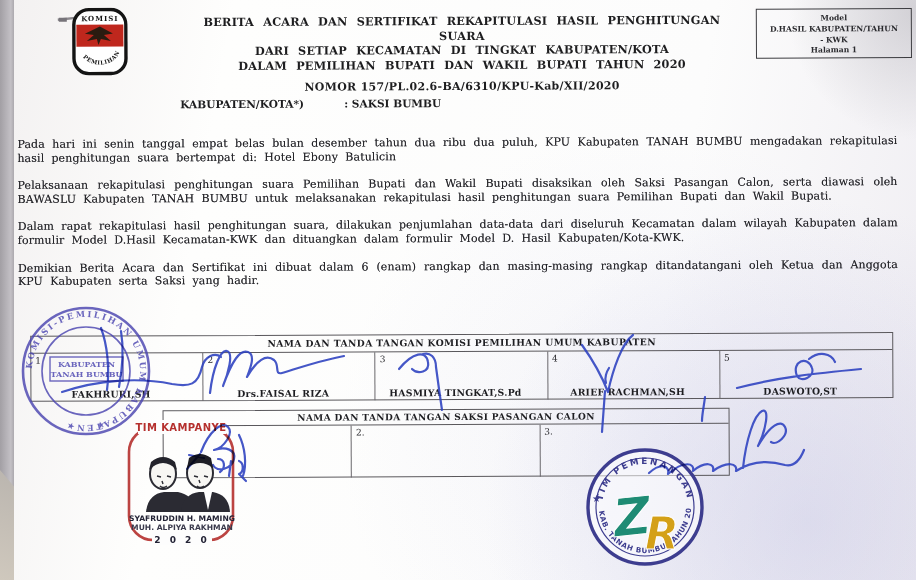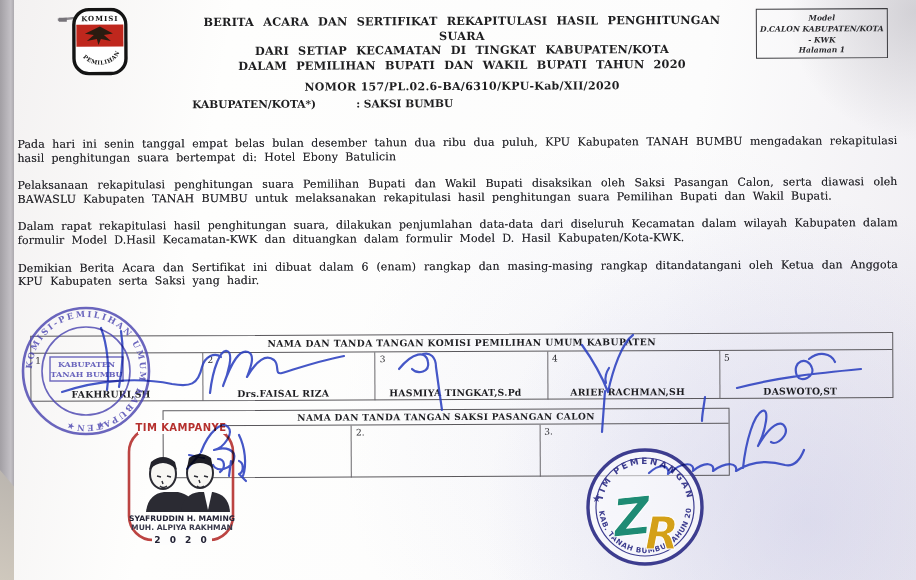--- a/index.html
+++ b/index.html
@@ -20,25 +20,25 @@
       radial-gradient(circle at 100% 2%, rgba(170,168,175,.45), transparent 12%),
       linear-gradient(100deg,#f3f1f1,#fefefd 22%,#fcfcfc 70%,#efedf2);
   }
   .content{position:absolute;inset:0;z-index:3;color:#222;transform:rotate(-.25deg);}
 
   
   .kpu-logo{position:absolute;left:57px;top:6px;}
   .title-block{position:absolute;left:188px;top:14px;width:550px;text-align:center;}
   .title-line{font-size:11.3px;font-weight:bold;letter-spacing:.2px;word-spacing:5px;line-height:14.5px;color:#1d1d1f;}
   .nomor-line{margin-top:8px;font-size:11px;font-weight:bold;letter-spacing:.3px;color:#1d1d1f;}
-  .model-box{position:absolute;left:757px;top:10px;width:132px;height:50px;border:1.6px solid #3c3c40;
-    text-align:center;font-size:7.6px;font-weight:bold;line-height:1.42;color:#2a2a2e;padding-top:4px;box-sizing:border-box;font-style:italic;}
+  .model-box{position:absolute;left:757px;top:10px;width:156px;height:50px;border:1.6px solid #3c3c40;
+    text-align:center;font-size:7.6px;font-weight:bold;line-height:1.42;color:#2a2a2e;padding-top:4px;box-sizing:border-box;}
   .meta-block{position:absolute;left:181px;top:96px;font-size:10.6px;font-weight:bold;color:#1d1d1f;}
   .meta-row{display:flex;line-height:14px;}
-  .meta-label{width:164px;margin-left:12px;}
+  .meta-label{width:164px;}
   
   .paras{position:absolute;left:18px;top:136px;width:880px;}
   .paras p{margin:0 0 14px 0;font-size:11px;line-height:13.6px;color:#242428;
     text-align:justify;word-spacing:3.6px;letter-spacing:.1px;font-weight:500;
     text-shadow:0 0 .35px rgba(20,20,30,.55);}
   
   .tbl{position:absolute;border:1.4px solid #5a585c;box-sizing:border-box;background:transparent;}
   .tbl-hdr{border-bottom:1.2px solid #5a585c;text-align:center;font-weight:bold;color:#1e1e22;}
   .tbl-row{display:flex;}
   .tbl-cell{border-right:1.1px solid #6a686c;position:relative;box-sizing:border-box;}
@@ -80,21 +80,21 @@
 
   <div class="title-block">
     <div class="title-line">BERITA ACARA DAN SERTIFIKAT REKAPITULASI HASIL PENGHITUNGAN SUARA</div>
     <div class="title-line">DARI SETIAP KECAMATAN DI TINGKAT KABUPATEN/KOTA</div>
     <div class="title-line">DALAM PEMILIHAN BUPATI DAN WAKIL BUPATI TAHUN 2020</div>
     <div class="nomor-line">NOMOR 157/PL.02.6-BA/6310/KPU-Kab/XII/2020</div>
   </div>
 
   <div class="model-box">
     <div>Model</div>
-    <div>D.CALON KABUPATEN/KOTA</div>
+    <div>D.HASIL KABUPATEN/TAHUN</div>
     <div>- KWK</div>
     <div>Halaman 1</div>
   </div>
 
   <div class="meta-block">
     <div class="meta-row">
       <span class="meta-label">KABUPATEN/KOTA*)</span>
       <span>: SAKSI BUMBU</span>
     </div>
     <div class="meta-row">

